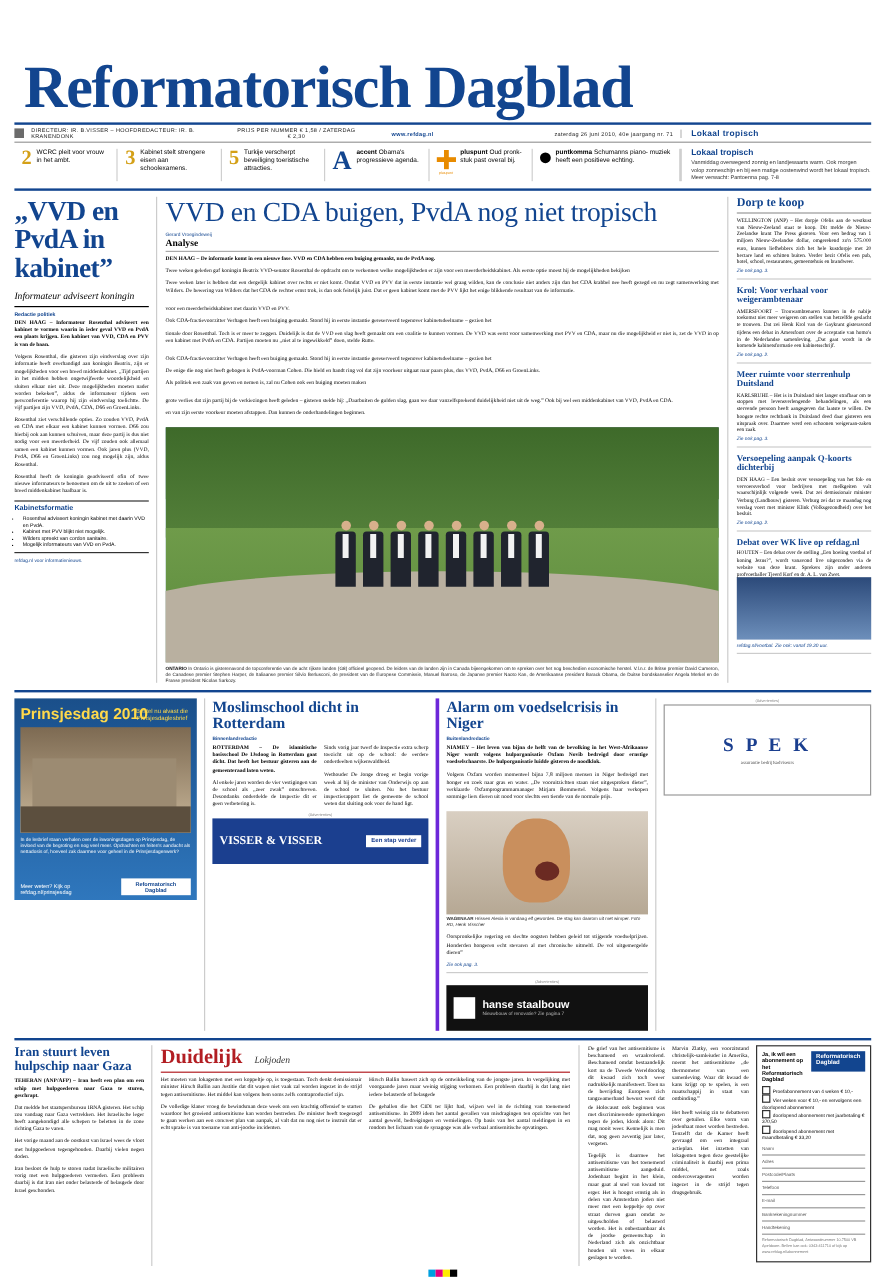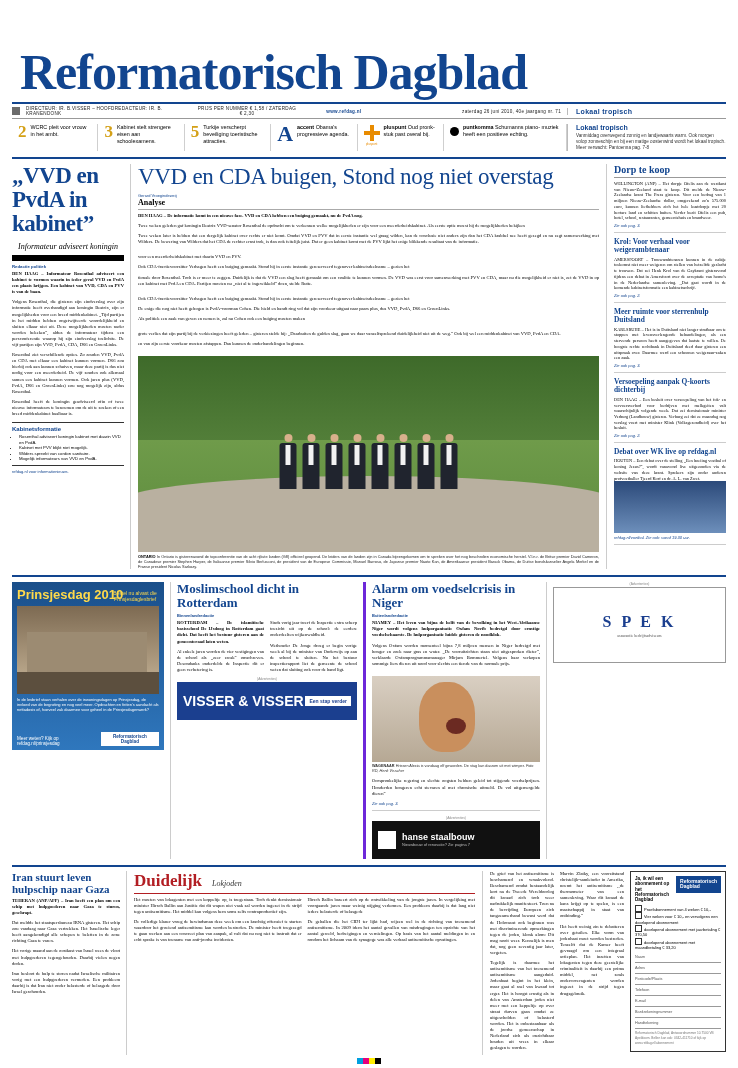--- a/index.html
+++ b/index.html
@@ -204,23 +204,22 @@
     font-size: 23px;
     line-height: 24px;
     color: #12458f;
     letter-spacing: -0.5px;
   }
   .sub-left {
     font-family: "Liberation Serif", serif;
     font-style: italic;
     font-size: 8px;
     margin-top: 6px;
-    border-bottom: 6px solid #000000;
+    border-bottom: 1px solid #000000;
     padding-bottom: 4px;
-    text-align: center;
   }
   .byline {
     font-family: "Liberation Sans", sans-serif;
     font-size: 4.3px;
     font-weight: bold;
     color: #12458f;
     margin: 3px 0 2px 0;
   }
   .body-text {
     font-family: "Liberation Serif", serif;
@@ -493,21 +492,21 @@
     background: #1b3f8f;
     color: #fff;
     height: 38px;
     display: flex;
     align-items: center;
     justify-content: space-between;
     padding: 0 6px;
     font-family: "Liberation Sans", sans-serif;
     box-sizing: border-box;
   }
-  .ad-visser .brand { font-size: 14px; font-weight: bold; }
+  .ad-visser .brand { font-size: 10px; font-weight: bold; font-family: Liberation Serif, serif; }
   .ad-visser .cta {
     background: #fff; color: #1b3f8f;
     font-size: 5px; padding: 2px 4px; font-weight: bold;
   }
   .ad-hanse {
     background: #111;
     color: #fff;
     height: 38px;
     display: flex;
     align-items: center;
@@ -681,21 +680,21 @@
           <li>Rosenthal adviseert koningin kabinet met daarin VVD en PvdA.</li>
           <li>Kabinet met PVV blijkt niet mogelijk.</li>
           <li>Wilders spreekt van cordon sanitaire.</li>
           <li>Mogelijk informateurs van VVD en PvdA.</li>
         </ul>
       </div>
       <div class="reflag">refdag.nl voor informatienieuws.</div>
     </div>
 
     <div class="col-mid">
-      <div class="headline-mid">VVD en CDA buigen, Stond nog niet overstag</div>
+      <div class="headline-mid">VVD en CDA buigen, PvdA nog niet tropisch</div>
       <div class="midcols">
         <div class="mc">
           <div class="analyse-tag">Gerard Vroegindeweij</div>
           <div class="analyse-head">Analyse</div>
           <div class="body-text">
             <p style="font-weight:bold">DEN HAAG – De informatie komt in een nieuwe fase. VVD en CDA hebben een buiging gemaakt, nu de PvdA nog.</p>
             <p>Twee weken geleden gaf koningin Beatrix VVD-senator Rosenthal de opdracht om te verkennen welke mogelijkheden er zijn voor een meerderheidskabinet. Als eerste optie moest hij de mogelijkheden bekijken</p>
             <p>Twee weken later is hebben dat een dergelijk kabinet over rechts er niet komt. Omdat VVD en PVV dat in eerste instantie wel graag wilden, kan de conclusie niet anders zijn dan het CDA krabbel nee heeft gezegd en nu zegt samenwerking met Wilders. De bewering van Wilders dat het CDA de rechter ernst trok, is dan ook feitelijk juist. Dat er geen kabinet komt met de PVV lijkt het enige blikkende resultaat van de informatie.</p>
           </div>
         </div>

